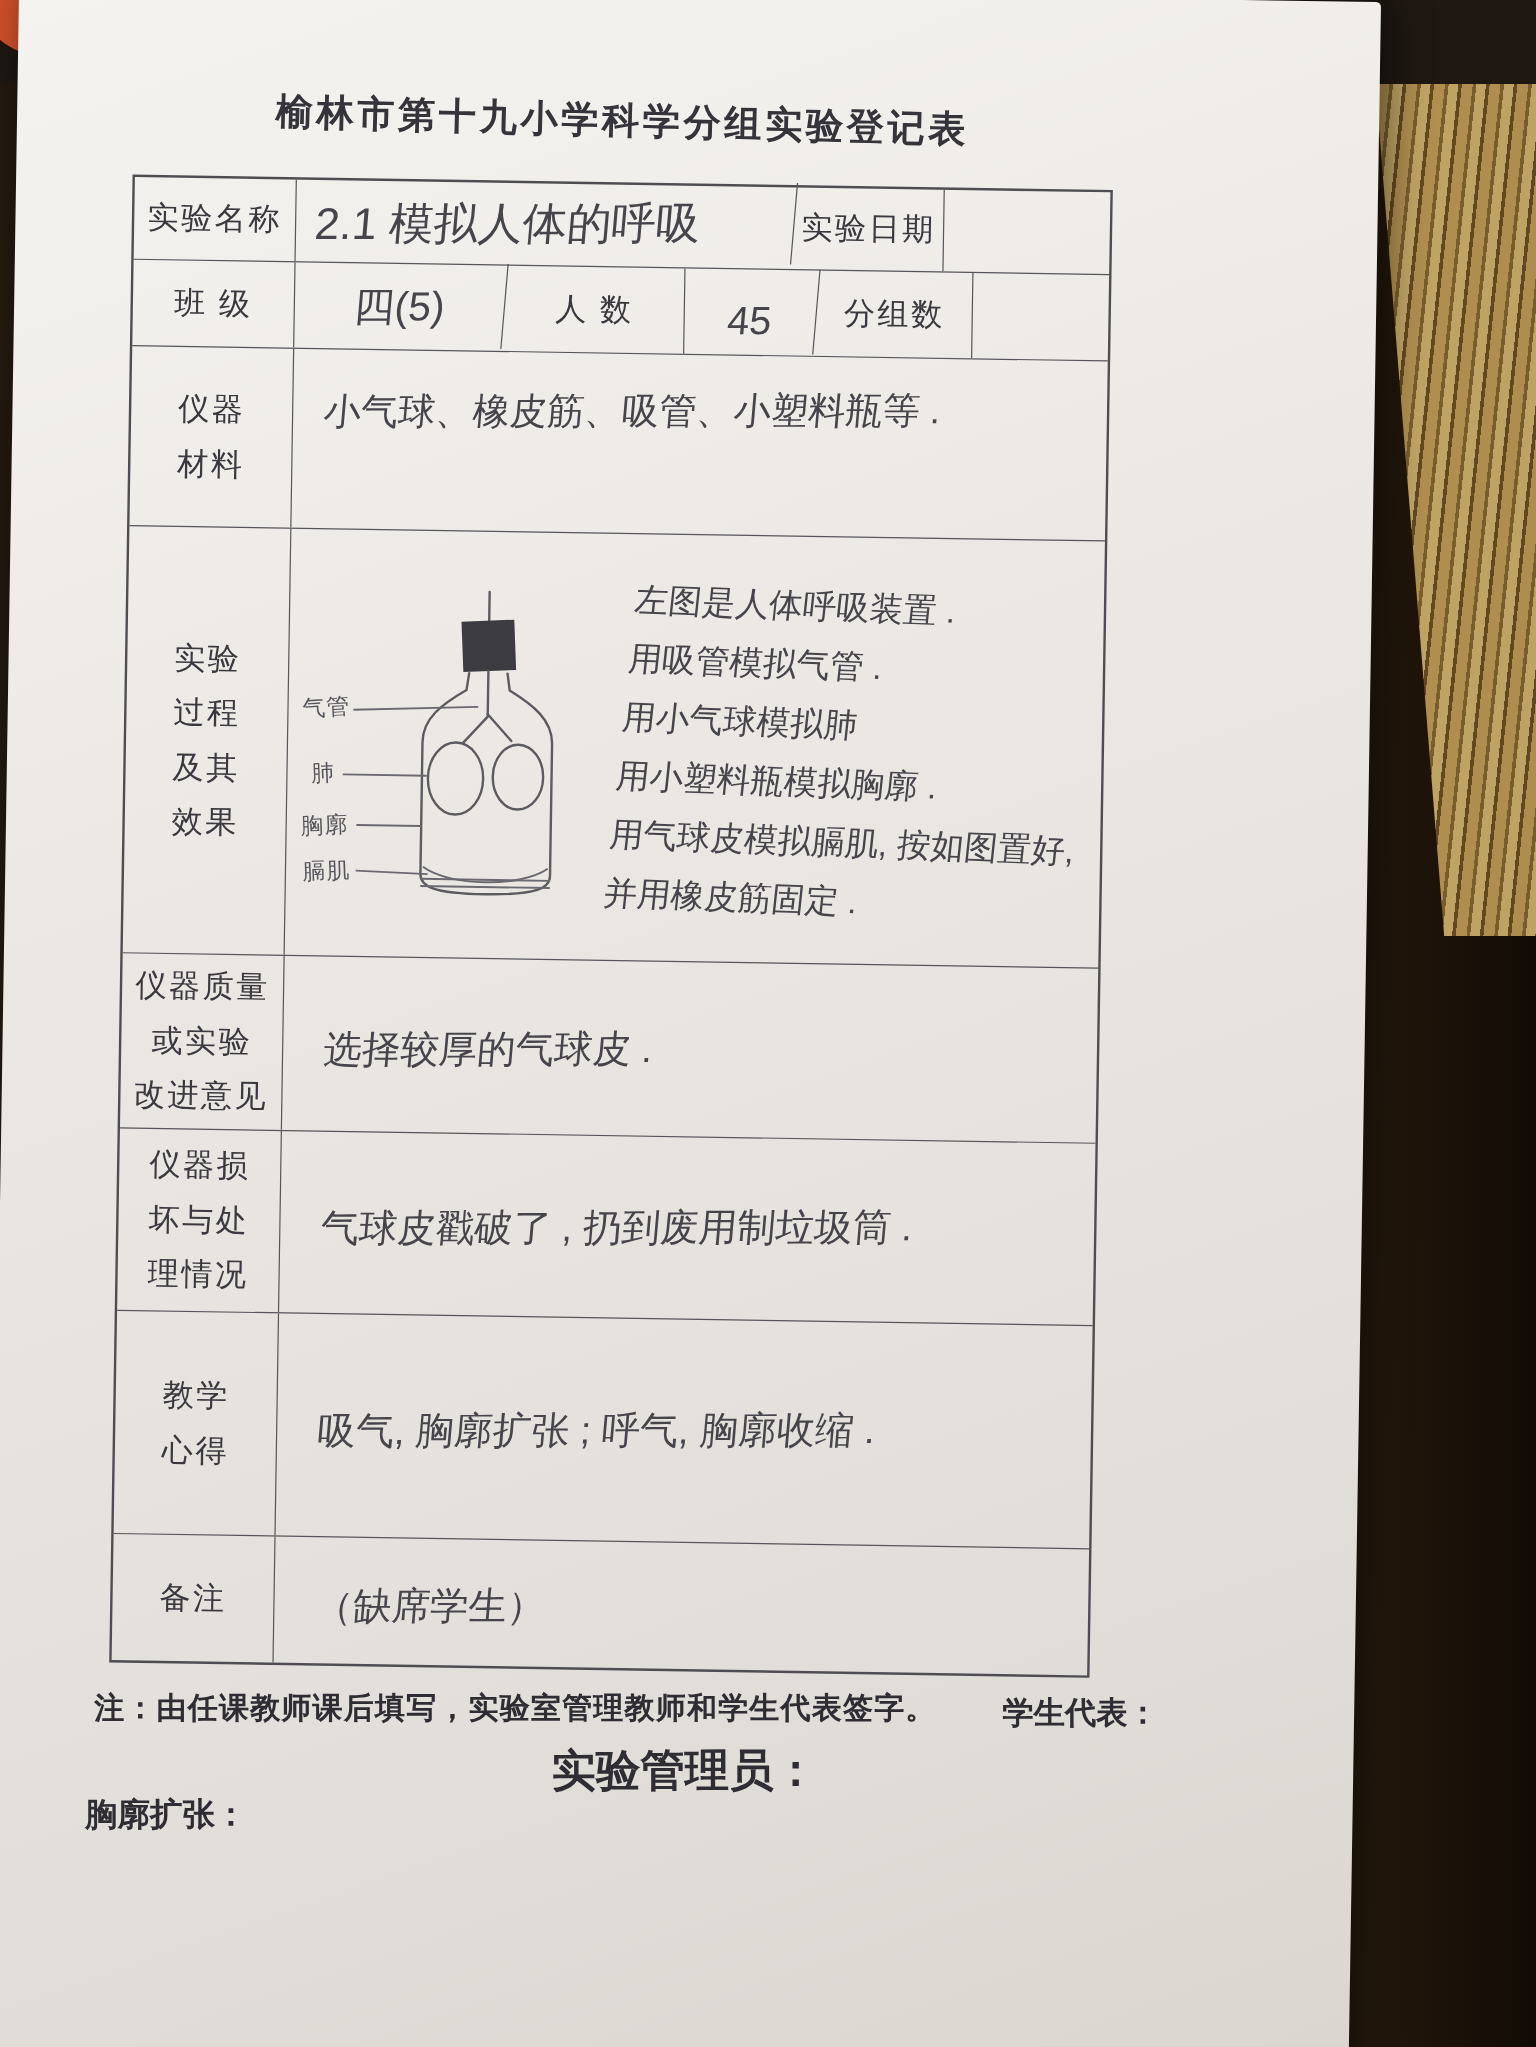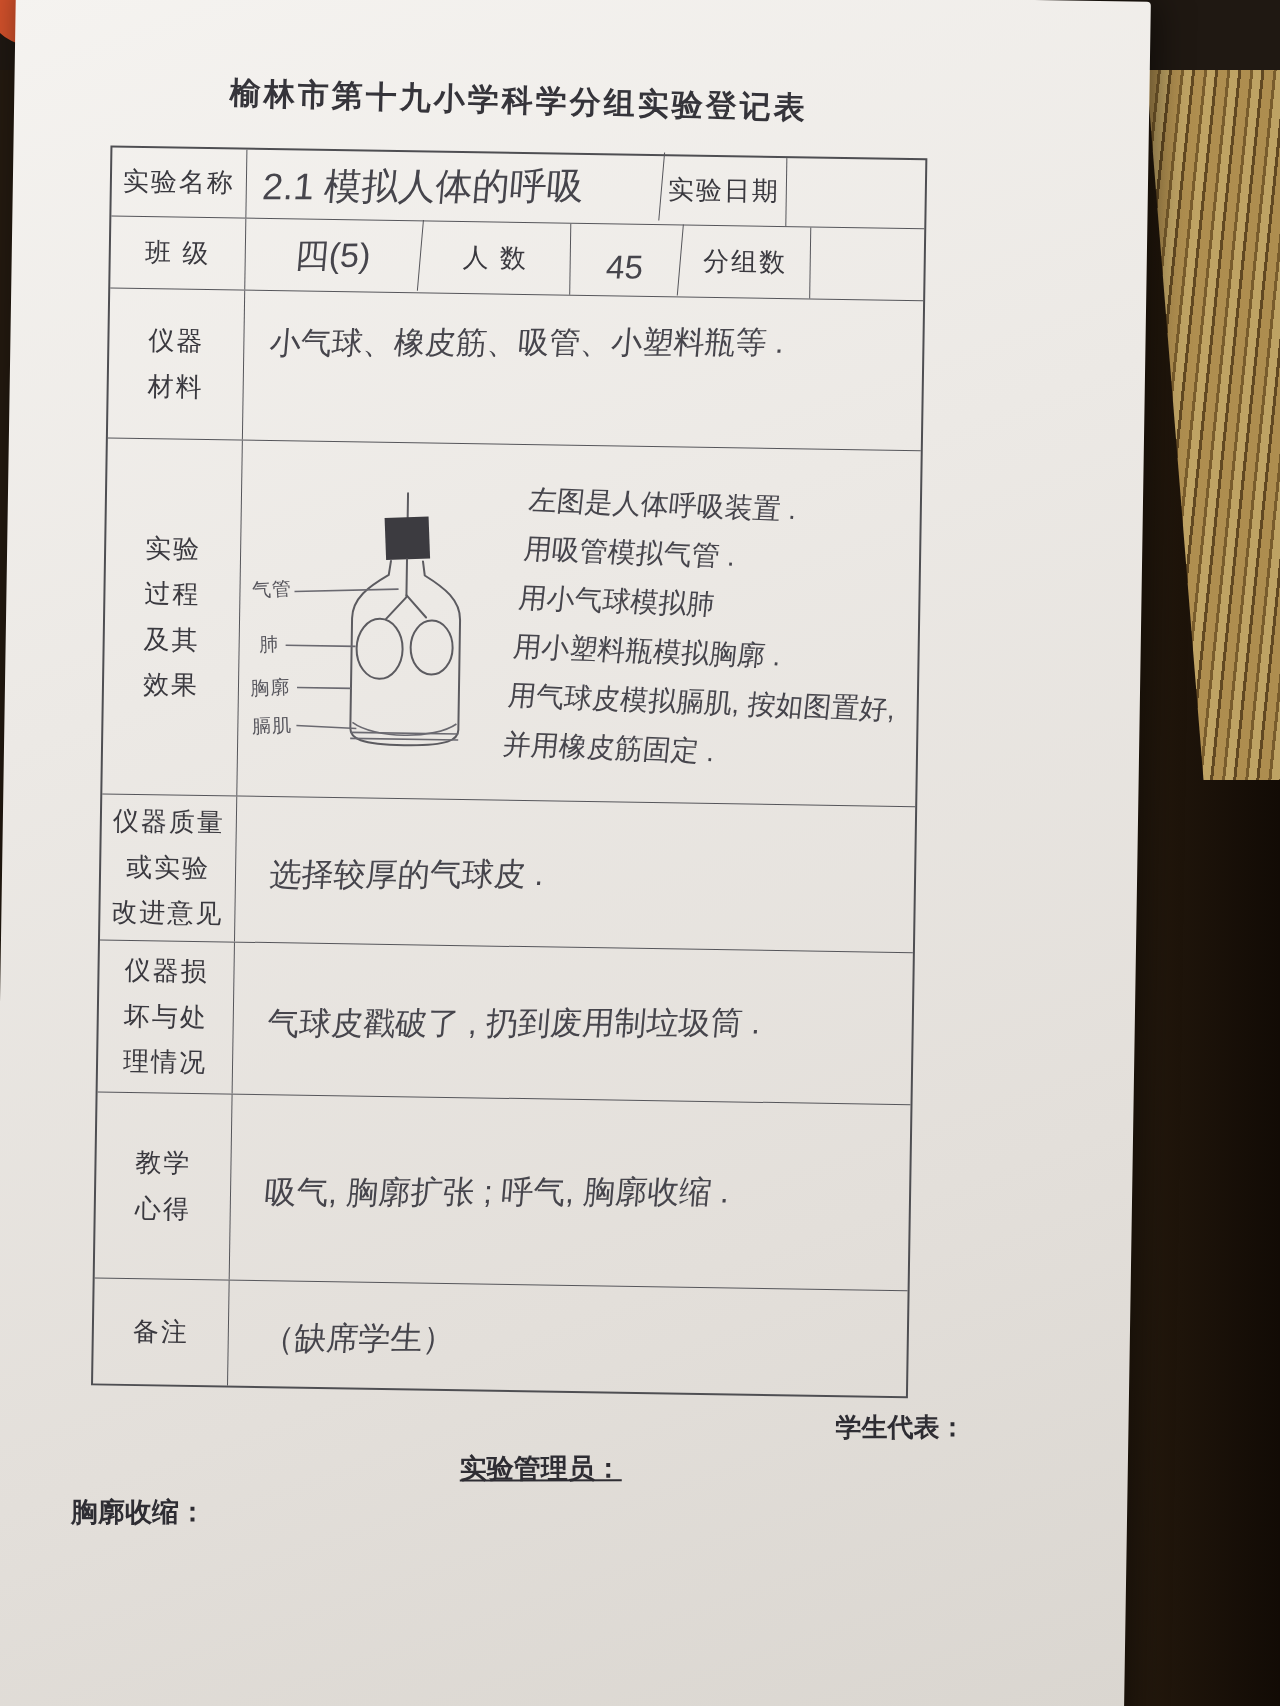--- a/index.html
+++ b/index.html
@@ -82,21 +82,21 @@
   .proc svg { margin:34px 0 0 6px; flex:0 0 auto; }
   .proc-lines {
     margin:34px 0 0 2px; font-size:28px; line-height:49px;
     color:#46454c; white-space:pre-line; transform:rotate(1.2deg) skewX(-4deg);
   }
 
   
   .footer { position:relative; width:980px; height:220px; margin-top:12px; font-weight:bold; color:#2e2d33; }
   .note  { position:absolute; left:-12px; top:4px;  font-size:25px; letter-spacing:1px; transform:rotate(-0.9deg); }
   .srep  { position:absolute; left:745px; top:-12px; font-size:26px; transform:rotate(-1deg);margin-top:12px; }
-  .lmgr  { position:absolute; left:370px; top:46px; font-size:27px; transform:rotate(-1deg);text-decoration:underline; }
+  .lmgr  { position:absolute; left:370px; top:46px; font-size:37px; transform:rotate(-1deg); }
   .tchr  { position:absolute; left:-18px; top:96px; font-size:27px; transform:rotate(-1deg); }
 
   svg .stroke { stroke:#5c5b60; stroke-width:2; fill:none; stroke-linecap:round; }
   svg .thin   { stroke:#6a6970; stroke-width:1.6; fill:none; }
   svg text    { font-size:19px; fill:#56555c; letter-spacing:1px; }
 </style>
 </head>
 <body>
 
 <div class="stage">
@@ -201,20 +201,21 @@
         </div>
 
         <div class="row r8">
           <div class="cell lbl">备注</div>
           <div class="cell v-mid hw skew">（缺席学生）</div>
         </div>
 
       </div>
 
       <div class="footer">
+        <div class="note">注：由任课教师课后填写，实验室管理教师和学生代表签字。</div>
         <div class="srep">学生代表：</div>
         <div class="lmgr">实验管理员：</div>
-        <div class="tchr">胸廓收缩：</div>
+        <div class="tchr">胸廓扩张：</div>
       </div>
 
     </div>
   </div>
 </div>
 
 </body></html>

